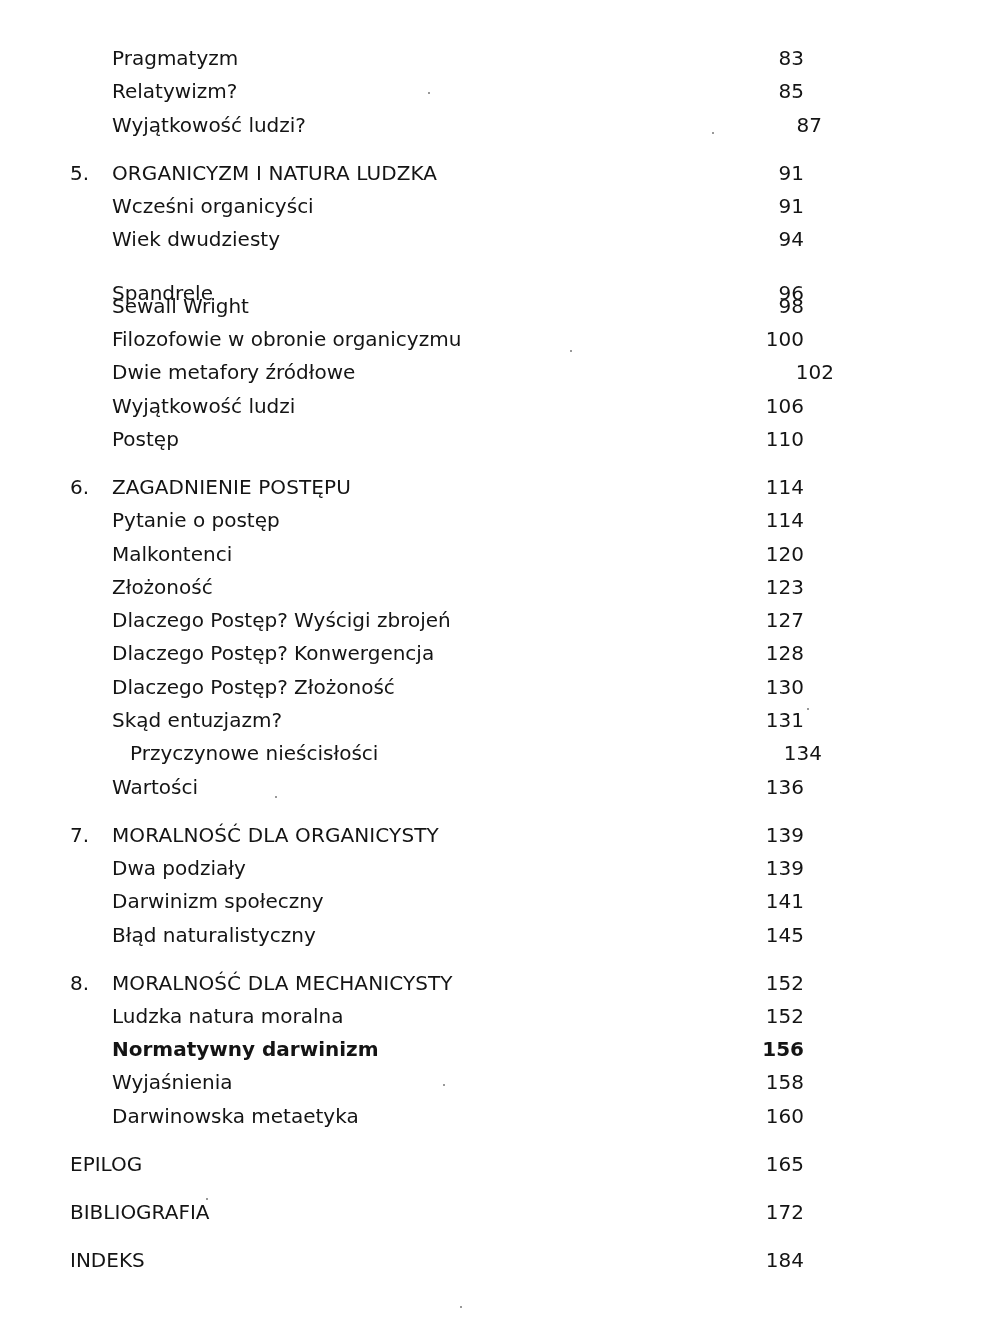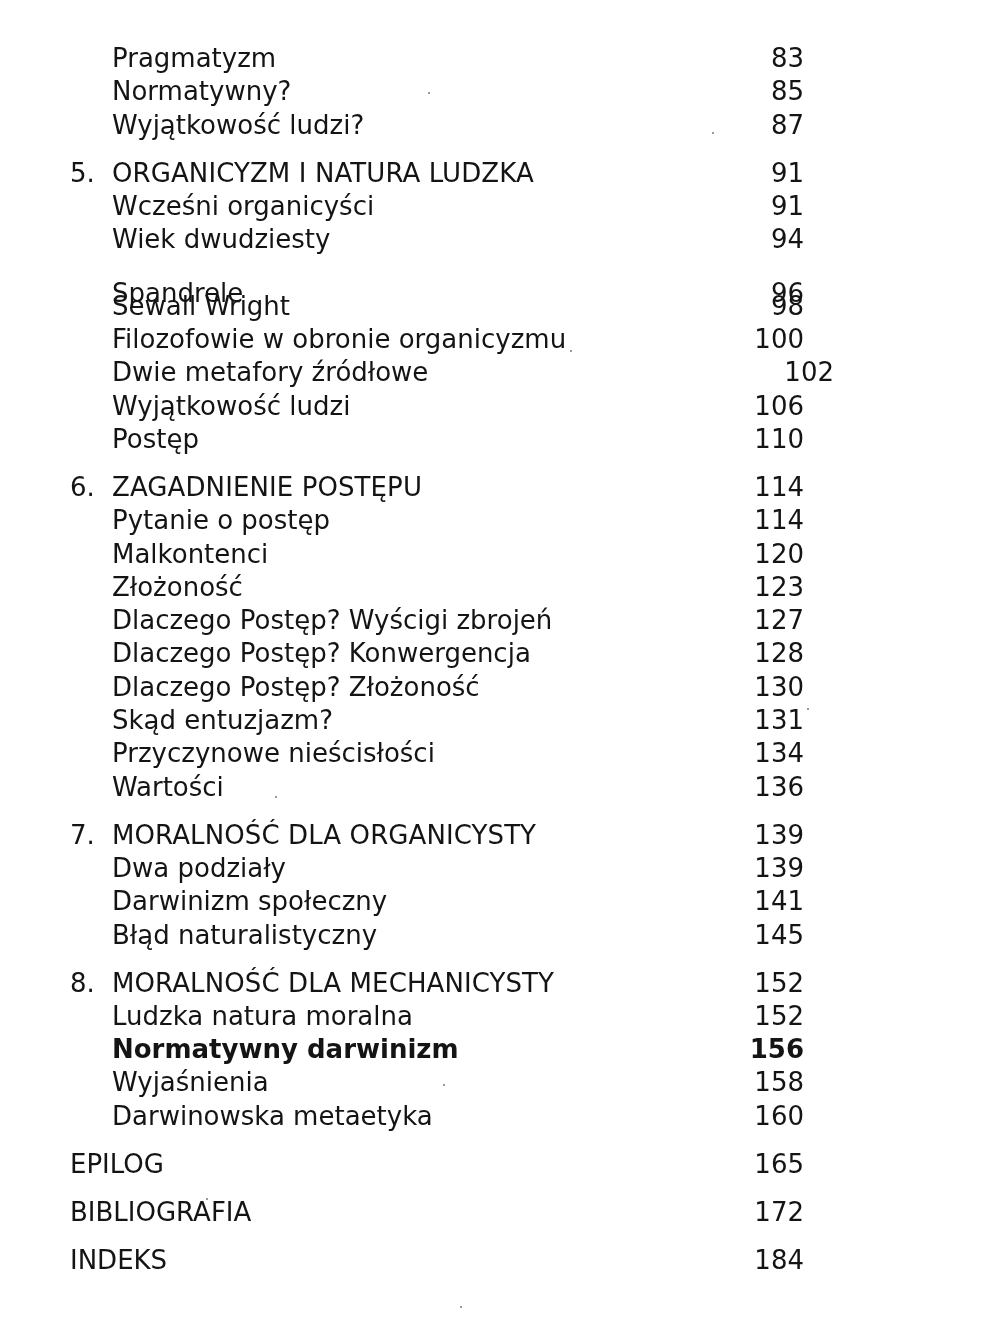--- a/index.html
+++ b/index.html
@@ -19,21 +19,21 @@
       position: absolute;
       left: 0;
       top: 0;
       width: 990px;
     }
     .row {
       position: absolute;
       left: 0;
       width: 856px;
       height: 30px;
-      font-size: 26px;
+      font-size: 20px;
       line-height: 30px;
       white-space: nowrap;
     }
     .num {
       position: absolute;
       left: 70px;
     }
     .title {
       position: absolute;
       left: 112px;
@@ -56,24 +56,24 @@
   </style>
 </head>
 <body>
 
 <div class="toc" id="toc">
     <div class="row sub" style="top: 43px;">
       <span class="title">Pragmatyzm</span>
       <span class="page">83</span>
     </div>
     <div class="row sub" style="top: 76px;">
-      <span class="title">Normatywny?</span>
+      <span class="title">Relatywizm?</span>
       <span class="page">85</span>
     </div>
-    <div class="row sub" style="top: 110px;">
+    <div class="row sub" style="top: 110px; padding-left: 18px;">
       <span class="title">Wyjątkowość ludzi?</span>
       <span class="page">87</span>
     </div>
     <div class="row main" style="top: 158px;">
       <span class="num">5.</span>
       <span class="title">ORGANICYZM I NATURA LUDZKA</span>
       <span class="page">91</span>
     </div>
     <div class="row sub" style="top: 191px;">
       <span class="title">Wcześni organicyści</span>
@@ -133,21 +133,21 @@
       <span class="page">128</span>
     </div>
     <div class="row sub" style="top: 672px;">
       <span class="title">Dlaczego Postęp? Złożoność</span>
       <span class="page">130</span>
     </div>
     <div class="row sub" style="top: 705px;">
       <span class="title">Skąd entuzjazm?</span>
       <span class="page">131</span>
     </div>
-    <div class="row sub" style="top: 738px;">
+    <div class="row sub" style="top: 738px; margin-left: 18px;">
       <span class="title">Przyczynowe nieścisłości</span>
       <span class="page">134</span>
     </div>
     <div class="row sub" style="top: 772px;">
       <span class="title">Wartości</span>
       <span class="page">136</span>
     </div>
     <div class="row main" style="top: 820px;">
       <span class="num">7.</span>
       <span class="title">MORALNOŚĆ DLA ORGANICYSTY</span>

